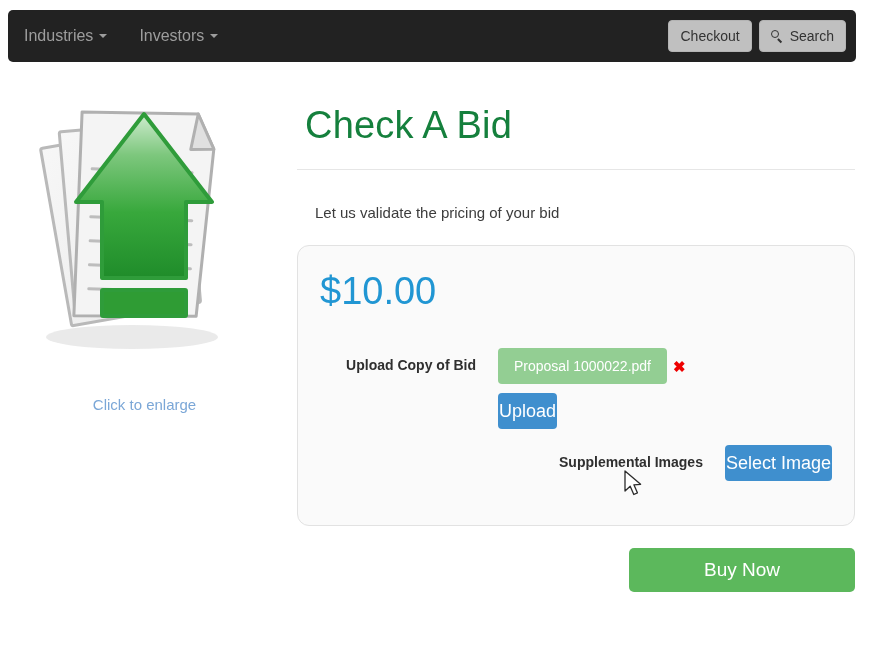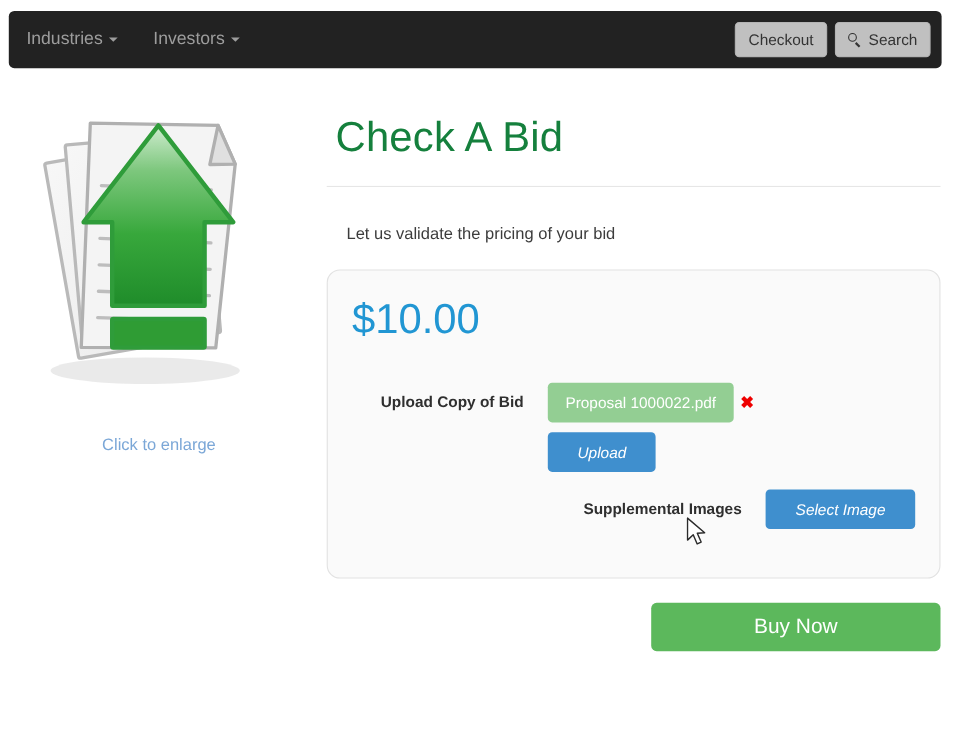--- a/index.html
+++ b/index.html
@@ -219,44 +219,43 @@
     font-size: 15px;
     font-weight: bold;
     cursor: pointer;
     line-height: 15px;
     user-select: none;
   }
   .btn-blue {
     background: #3f8fce;
     border: none;
     color: #ffffff;
-    font-size: 14px;
+    font-size: 18px;
     border-radius: 4px;
-    padding: 9px 27px;
+    padding: 9px 1px;
     line-height: 18px;
     cursor: pointer;
     margin-top: 9px;
     font-family: "Liberation Sans", sans-serif;
     white-space: nowrap;
-    font-style: italic;
   }
   .btn-blue.no-mt { margin-top: 0; }
 
   .buy-wrap {
     margin-top: 22px;
     display: flex;
     justify-content: flex-end;
   }
   .btn-buy {
     background: #5cb85c;
     border: none;
     border-radius: 5px;
     color: #ffffff;
     font-size: 19px;
-    width: 263px;
+    width: 226px;
     height: 44px;
     cursor: pointer;
     font-family: "Liberation Sans", sans-serif;
   }
 
   
   .cursor {
     position: absolute;
     left: 624px;
     top: 470px;

